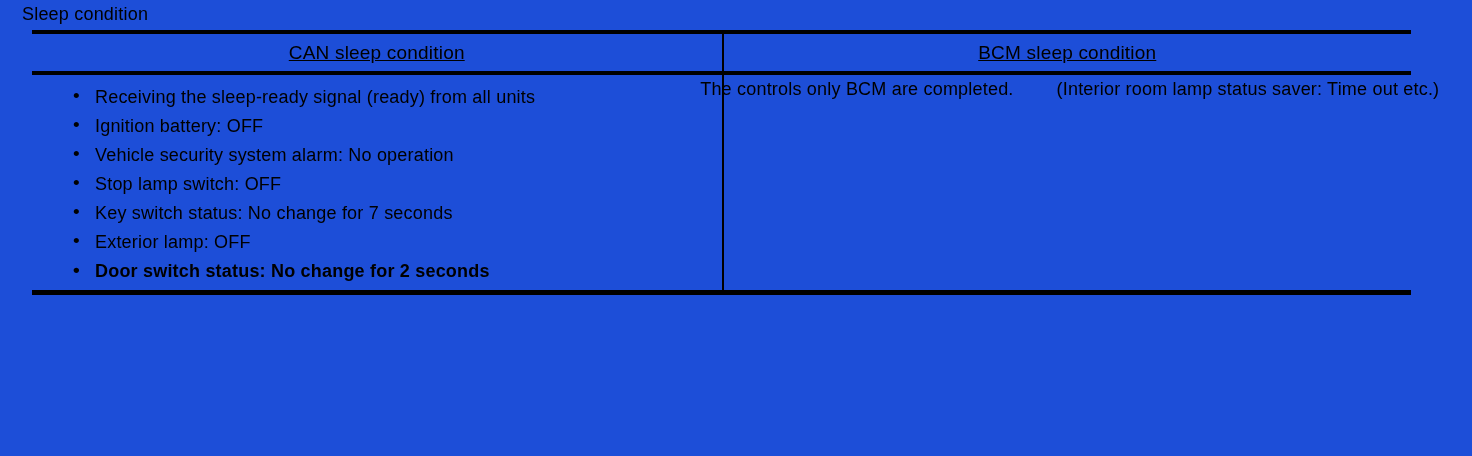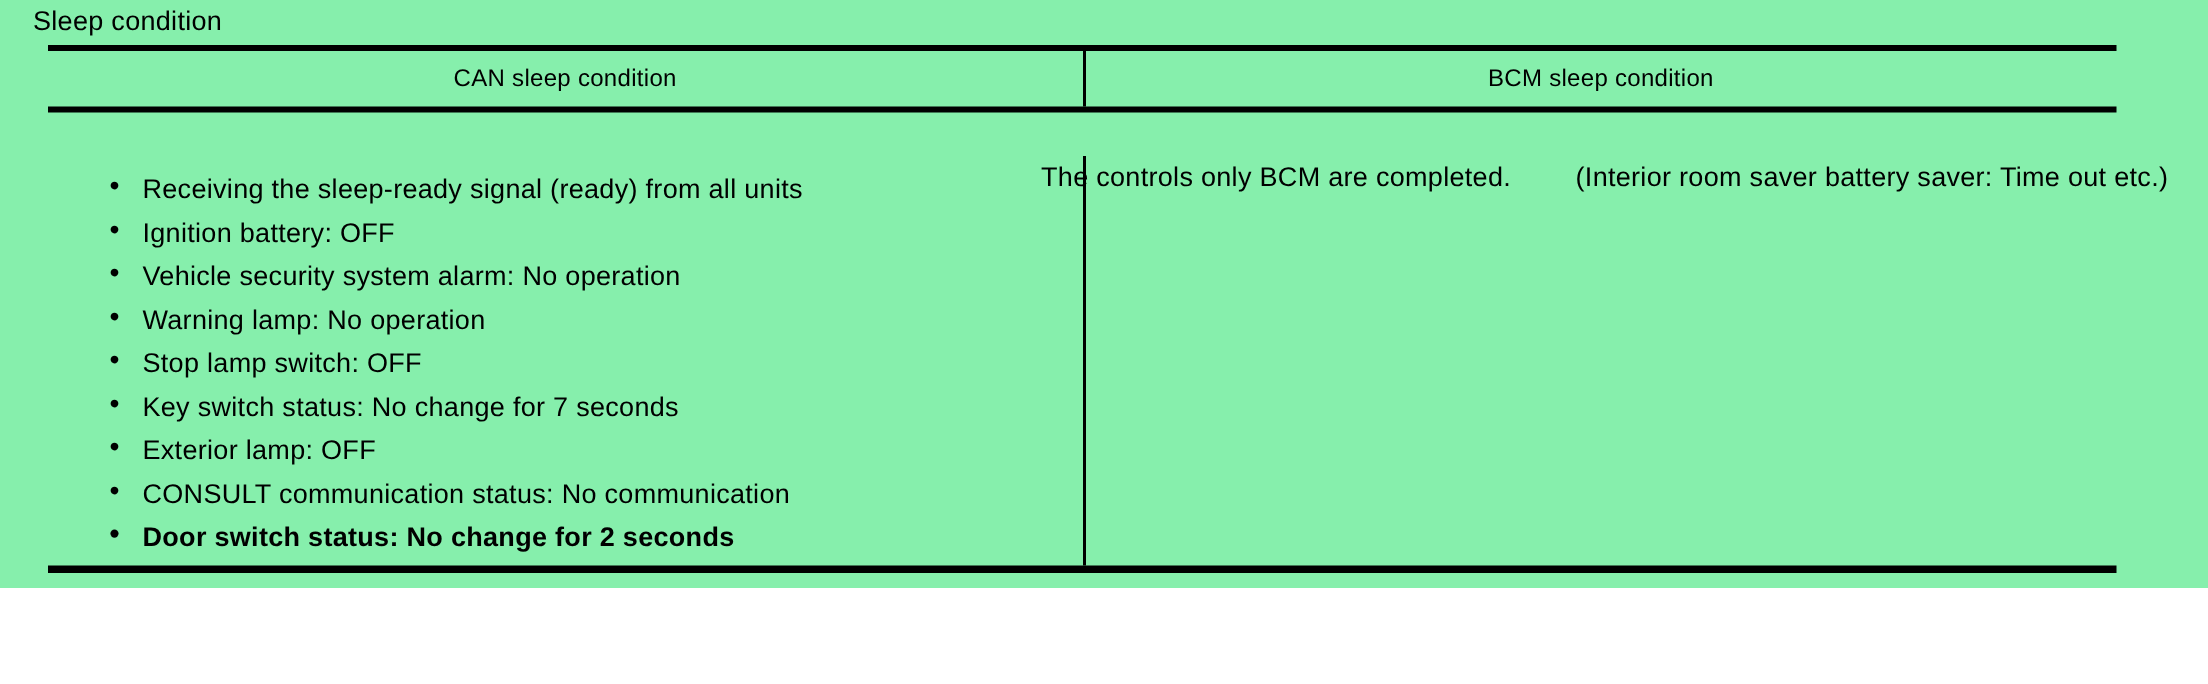--- a/index.html
+++ b/index.html
@@ -7,22 +7,22 @@
     width: 1472px;
     height: 456px;
     background: #ffffff;
     font-family: "Liberation Sans", "DejaVu Sans", sans-serif;
     color: #000000;
     overflow: hidden;
   }
   .page {
     position: relative;
     width: 1472px;
-    height: 392px;
-    background: #86efac;
+    height: 456px;
+    background: #1d4ed8;
   }
   .section-title {
     position: absolute;
     left: 22px;
     top: 3px;
     font-size: 18px;
     line-height: 22px;
     font-weight: 400;
     letter-spacing: 0.2px;
     white-space: nowrap;
@@ -34,37 +34,37 @@
     width: 1379px;
     border-top: 4px solid #000000;
     border-bottom: 5px solid #000000;
   }
   .tbl-header-row {
     display: flex;
     border-bottom: 4px solid #000000;
   }
   .tbl-body-row {
     display: flex;
-    margin-top: 29px;
   }
   .cell {
     flex: 0 0 50%;
     width: 50%;
   }
   .cell.right {
     border-left: 2px solid #000000;
   }
   .header-cell {
     height: 37px;
     display: flex;
     align-items: center;
     justify-content: center;
-    font-size: 16px;
+    font-size: 19px;
     letter-spacing: 0.2px;
     white-space: nowrap;
+    text-decoration: underline;
   }
   .body-left {
     padding: 12px 10px 9px 23px;
   }
   .cond-list {
     list-style: none;
     margin: 0;
     padding: 0;
   }
   .cond-list li {
@@ -113,29 +113,27 @@
       <div class="cell header-cell right">BCM sleep condition</div>
     </div>
 
     <div class="tbl-body-row">
 
       <div class="cell body-left">
         <ul class="cond-list">
           <li>Receiving the sleep-ready signal (ready) from all units</li>
           <li>Ignition battery: OFF</li>
           <li>Vehicle security system alarm: No operation</li>
-          <li>Warning lamp: No operation</li>
           <li>Stop lamp switch: OFF</li>
           <li>Key switch status: No change for 7 seconds</li>
           <li>Exterior lamp: OFF</li>
-          <li>CONSULT communication status: No communication</li>
           <li>Door switch status: No change for 2 seconds</li>
         </ul>
       </div>
 
       <div class="cell right body-right">
         <div class="line">The controls only BCM are completed.</div>
-        <div class="line">(Interior room saver battery saver: Time out etc.)</div>
+        <div class="line">(Interior room lamp status saver: Time out etc.)</div>
       </div>
 
     </div>
   </div>
 </div>
 
 </body></html>

